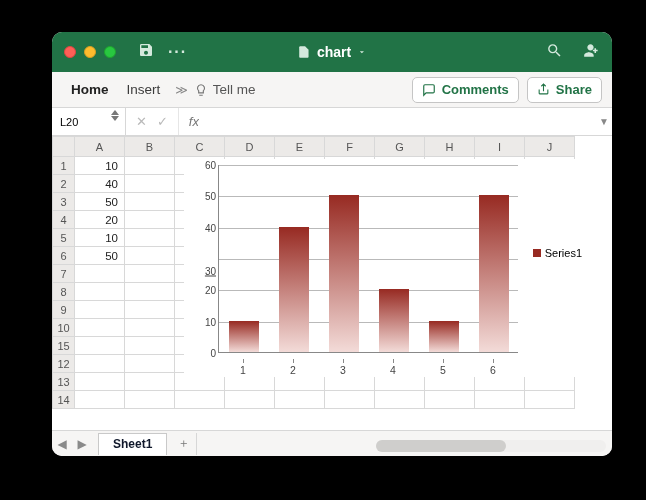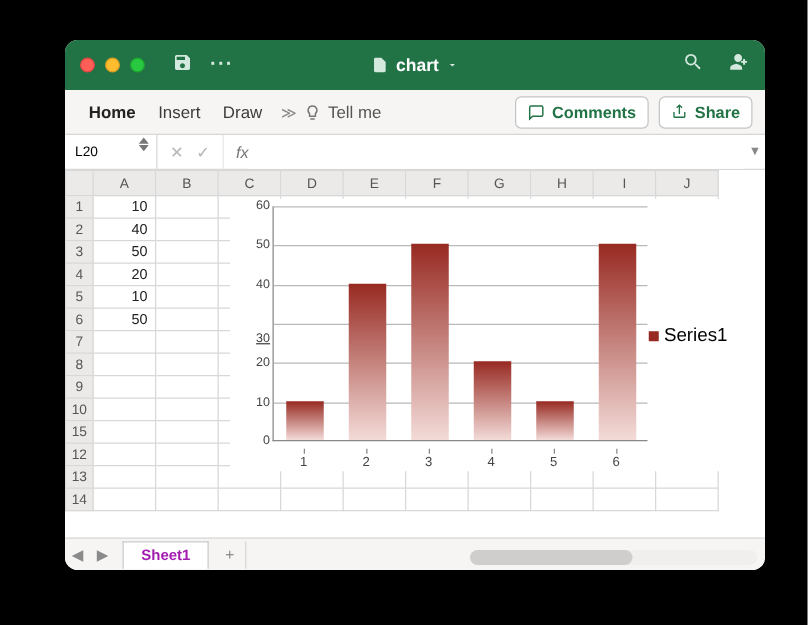--- a/index.html
+++ b/index.html
@@ -39,25 +39,25 @@
   .grid td.val { text-align:right; padding-right:6px;}
   .colA,.colB,.colOther { width:50px;}
   .chartobj { position:absolute; left:132px; top:23px; width:402px; height:218px; background:#fff; }
   .plot { position:absolute; left:34px; top:6px; width:300px; height:188px; border-left:1px solid #888; border-bottom:1px solid #888;}
   .gridline { position:absolute; left:0; width:100%; border-top:1px solid #b9b9b9;}
   .bar { position:absolute; bottom:0; width:30px; background:linear-gradient(to bottom, #972a22 0%, #f3dbd8 100%); }
   .yticks { position:absolute; left:12px; top:0; width:20px; height:194px; font-size:10px; color:#444;}
   .ytick { position:absolute; right:0; transform:translateY(-50%); }
   .xticks { position:absolute; left:34px; top:200px; width:300px; height:14px; font-size:10.5px; color:#444;}
   .xtick { position:absolute; transform:translateX(-50%);}
-  .legend { position:absolute; right:4px; top:101px; font-size:15px; display:flex; align-items:center; gap:4px;}
+  .legend { position:absolute; right:4px; top:88px; font-size:11px; display:flex; align-items:center; gap:4px;}
   .legend .sw { width:8px; height:8px; background:#972a22;}
   .sheetbar { height:26px; background:#f6f5f4; border-top:1px solid #d7d7d7; display:flex; align-items:center; font-size:12px; position:relative;}
   .navbtn { width:20px; text-align:center; color:#8a8a8a;}
-  .sheettab { height:22px; border:1px solid #c9c9c9; border-bottom:none; background:#fff; padding:0 14px; display:flex; align-items:center; color:#a21caf; font-weight:600; margin-left:6px; position:relative; top:0px;}
+  .sheettab { height:22px; border:1px solid #c9c9c9; border-bottom:none; background:#fff; padding:0 14px; display:flex; align-items:center; color:#0f172a; font-weight:600; margin-left:6px; position:relative; top:0px;}
   .addsheet { width:26px; text-align:center; color:#777; border-right:1px solid #d7d7d7; height:22px; display:flex; align-items:center; justify-content:center; margin-left:4px;}
   .hscroll { position:absolute; right:6px; bottom:4px; width:230px; height:12px; background:#f0efee; border-radius:6px;}
   .hthumb { position:absolute; left:0; top:0; width:130px; height:12px; background:#cfcecc; border-radius:6px;}
   .tickmark { position:absolute; width:1px; height:4px; background:#888; top:0;}
 </style>
 </head>
 <body>
 
 <div class="window">
 
@@ -88,21 +88,20 @@
           </svg></span>
       <span><svg width="19" height="19" viewBox="0 0 24 24">
             <path d="M12 12c2.21 0 4-1.79 4-4s-1.79-4-4-4-4 1.79-4 4 1.79 4 4 4zm0 2c-2.67 0-8 1.34-8 4v2h12v-2c0-2.66-5.33-4-8-4zm7-3v-2h-2v2h-2v2h2v2h2v-2h2v-2h-2z"></path>
           </svg></span>
     </div>
   </div>
 
   <div class="ribbon">
     <div class="tab active">Home</div>
     <div class="tab">Insert</div>
-    <div class="tab">Draw</div>
     <div class="chev">≫</div>
     <div class="tellme">
       <svg width="14" height="14" viewBox="0 0 24 24" fill="none" stroke="#777" stroke-width="2">
           <path d="M9 21h6M12 3a6 6 0 00-4 10.5V17h8v-3.5A6 6 0 0012 3z"></path>
         </svg>
       <span>Tell me</span>
     </div>
     <div class="spacer"></div>
     <div class="rbtn">
       <svg width="14" height="14" viewBox="0 0 24 24" fill="none" stroke="#217346" stroke-width="2">

